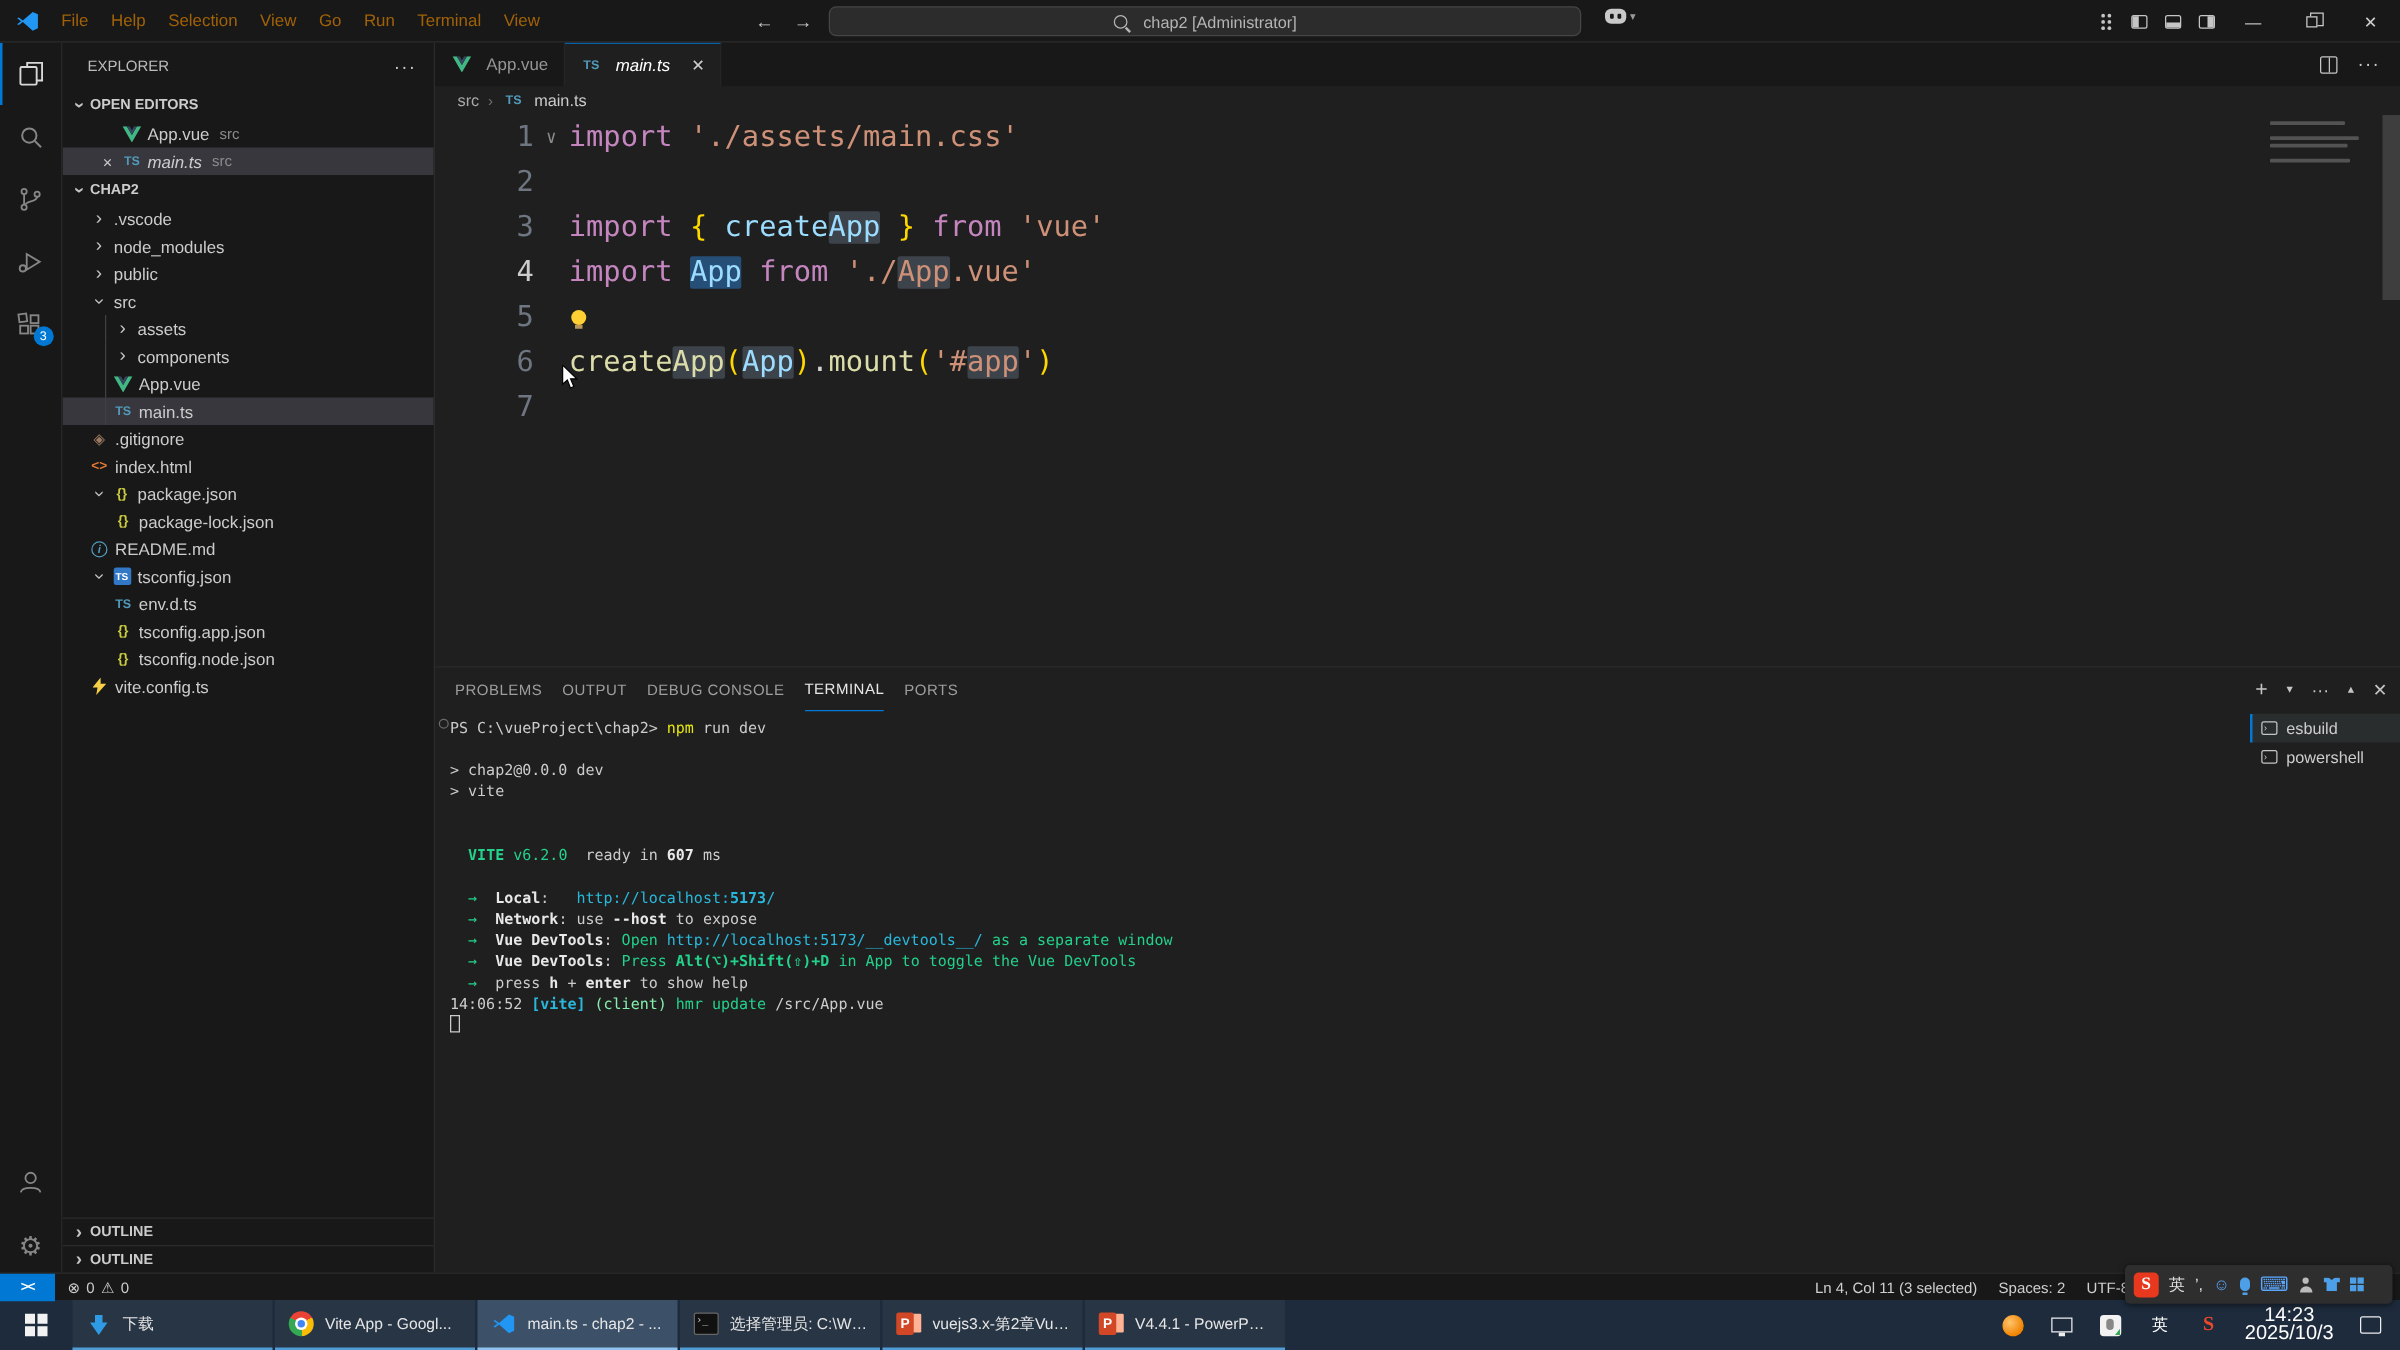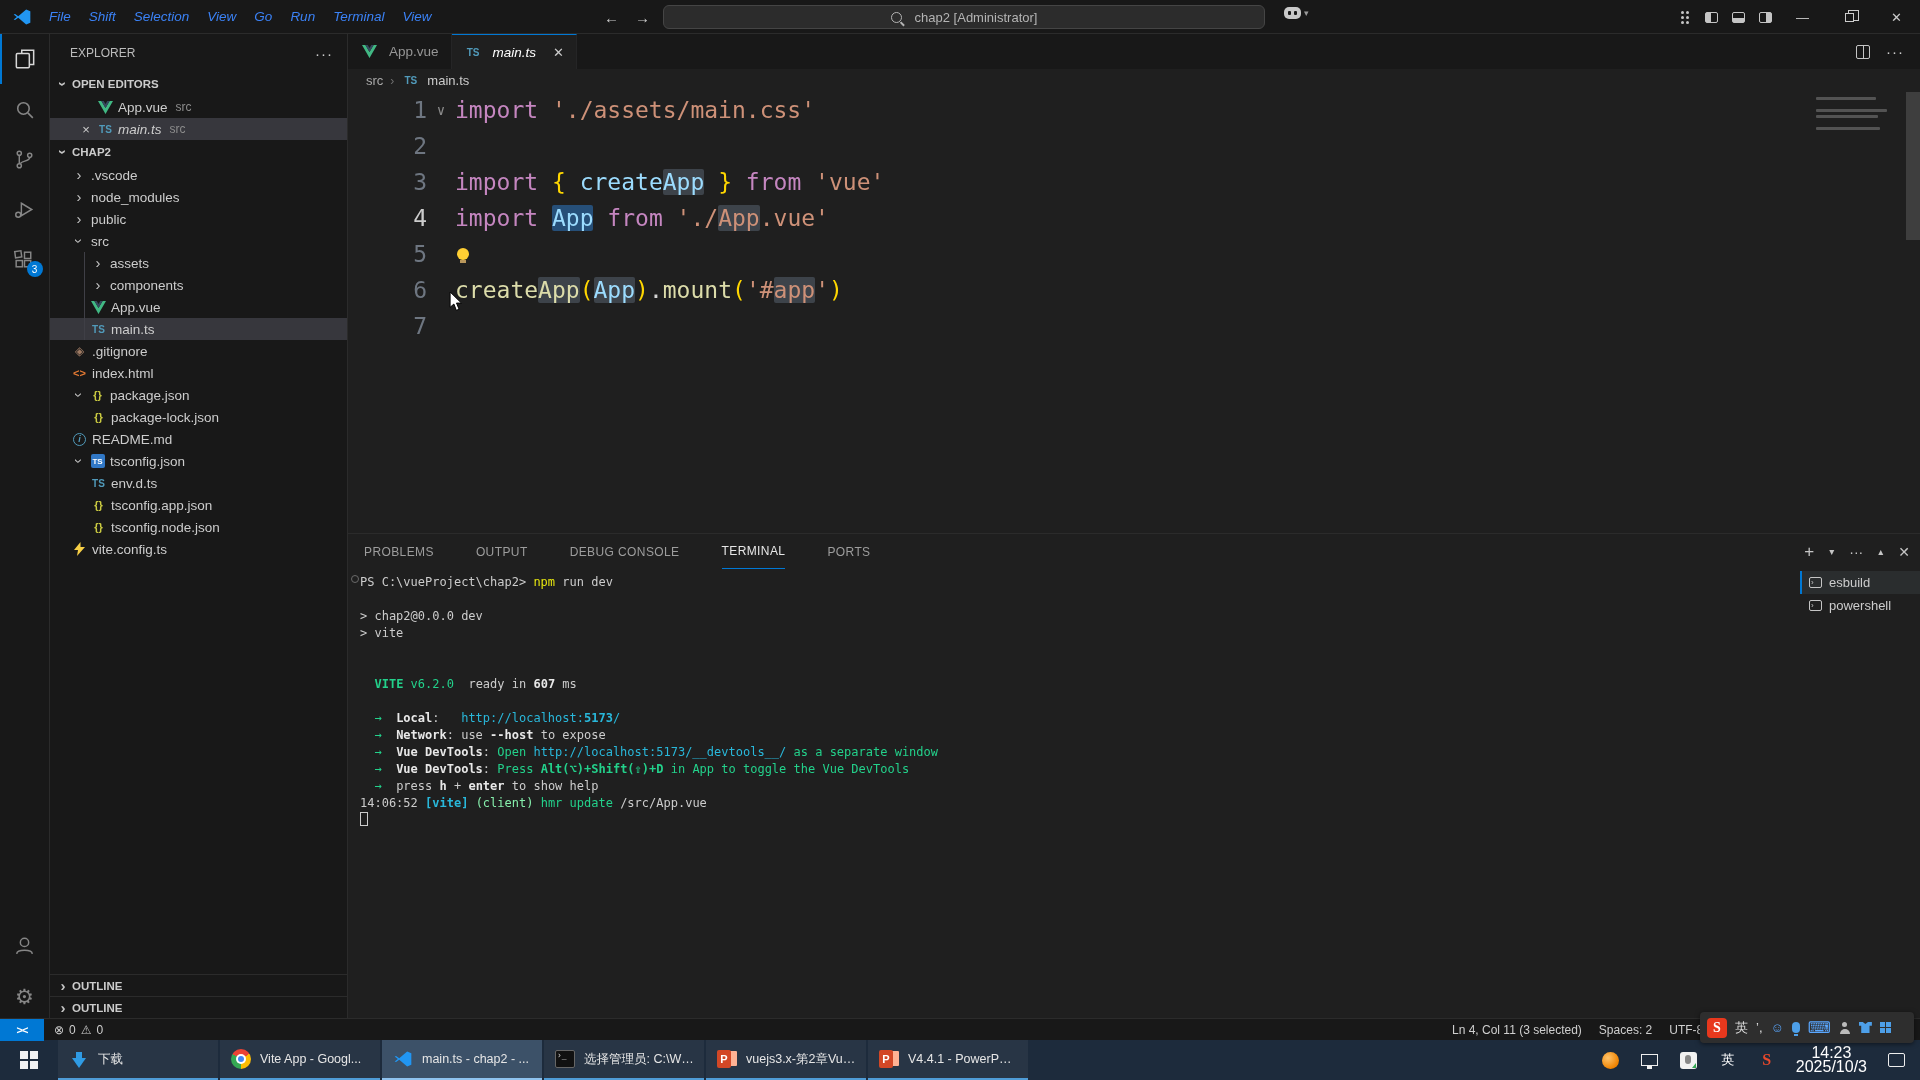--- a/index.html
+++ b/index.html
@@ -3,21 +3,21 @@
 <meta charset="utf-8">
 <style>
   * { margin:0; padding:0; box-sizing:border-box; }
   html,body { width:1920px; height:1080px; overflow:hidden; background:#1f1f1f;
               font-family:"Liberation Sans", sans-serif; }
 
   
   .titlebar { position:absolute; left:0; top:0; width:1920px; height:34px; background:#181818;
               border-bottom:1px solid #2b2b2b; display:flex; align-items:center; padding:0 6px; z-index:4; }
   .vscode-logo { width:20px; height:20px; margin:0 8px 0 6px; flex:none; }
-  .menu-item { padding:0 9px; height:24px; line-height:24px; color:#3b82f6; font-size:13.5px; border-radius:5px;font-style:italic; }
+  .menu-item { padding:0 9px; height:24px; line-height:24px; color:#a16207; font-size:13.5px; border-radius:5px; }
   .nav-arrows { position:absolute; left:604px; top:0; height:34px; display:flex; gap:16px; align-items:center; color:#cccccc; font-size:15px; }
   .cmd-center { position:absolute; left:663px; top:5px; width:602px; height:24px; background:#2c2c2c;
                 border:1px solid #454545; border-radius:6px; color:#b4b4b4; display:flex; align-items:center;
                 justify-content:center; gap:13px; font-size:13px; }
   .search-glyph { width:11px; height:11px; border:1.5px solid #b4b4b4; border-radius:50%; position:relative; }
   .search-glyph::after { content:""; position:absolute; width:5px; height:1.5px; background:#b4b4b4;
                          transform:rotate(45deg); left:8px; top:10px; }
   .copilot { position:absolute; left:1284px; top:7px; display:flex; align-items:center; gap:3px; color:#cccccc; }
   .copilot-face { width:17px; height:12px; background:#c9c9c9; border-radius:5px; position:relative; }
   .copilot-face::before, .copilot-face::after { content:""; position:absolute; top:4px; width:3px; height:4px;
@@ -99,21 +99,21 @@
   .hl-sel{background:#264f78;border-radius:2px} .hl-occ{background:rgba(101,117,133,.43);border-radius:2px}
   .bulb { display:inline-block; width:12px; height:12px; border-radius:50%; background:#ffcf33; position:relative; margin-left:2px; }
   .bulb::after { content:""; position:absolute; left:3px; bottom:-3px; width:6px; height:3px; background:#b9975b; }
   .minimap { position:absolute; right:16px; top:5px; width:88px; }
   .mm-line { height:3px; margin-bottom:3px; background:rgba(205,205,205,.30); border-radius:1px; }
   .vscroll { position:absolute; right:0; top:0; width:14px; height:148px; background:rgba(121,121,121,.35); }
   .mouse-cursor { position:absolute; left:448px; top:292px; z-index:9; }
 
   
   .panel { position:absolute; left:348px; top:533px; right:0; height:485px; background:#1f1f1f; border-top:1px solid #2b2b2b; }
-  .panel-tabs { height:35px; display:flex; align-items:center; padding-left:16px; gap:42px; }
+  .panel-tabs { height:35px; display:flex; align-items:center; padding-left:16px; gap:16px; }
   .ptab { height:100%; display:flex; align-items:center; font-size:12px; letter-spacing:.4px; color:#9d9d9d; }
   .ptab.active { color:#e7e7e7; border-bottom:1px solid #0078d4; }
   .panel-actions { position:absolute; right:10px; top:0; height:35px; display:flex; align-items:center; gap:15px; color:#c5c5c5; font-size:14px; }
   .pa { line-height:1; }
   .term-wrap { position:absolute; left:0; top:35px; right:120px; bottom:0; padding:5px 0 0 12px;
                font-family:"DejaVu Sans Mono", monospace; font-size:12px; line-height:17px; color:#cccccc; white-space:pre; overflow:hidden; }
   .t-d{color:#cccccc} .t-b{color:#e8e8e8;font-weight:700} .t-g{color:#23d18b} .t-gb{color:#23d18b;font-weight:700}
   .t-c{color:#29b8db} .t-cb{color:#29b8db;font-weight:700} .t-y{color:#e5e510} .t-dim{color:#86efac}
   .t-cursor { display:inline-block; width:8px; height:14px; border:1px solid #cccccc; vertical-align:-2px; }
   .cmd-deco { position:absolute; left:3px; top:41px; width:8px; height:8px; border:1.5px solid #6a6a6a; border-radius:50%; }
@@ -188,21 +188,21 @@
 </style>
 </head>
 <body>
 
 <div class="titlebar">
   <svg class="vscode-logo" viewBox="0 0 24 24">
     <path fill="#2196f3" d="M17 3 L7.5 11.2 L3.7 8.3 L2 9.1 L5.8 12 L2 14.9 L3.7 15.7 L7.5 12.8 L17 21 L22 18.8 V5.2 Z"></path>
   </svg>
   <div id="menu-root" style="display:flex">
       <div class="menu-item">File</div>
-      <div class="menu-item">Shift</div>
+      <div class="menu-item">Help</div>
       <div class="menu-item">Selection</div>
       <div class="menu-item">View</div>
       <div class="menu-item">Go</div>
       <div class="menu-item">Run</div>
       <div class="menu-item">Terminal</div>
       <div class="menu-item">View</div>
     </div>
   <div class="nav-arrows">
     <span>←</span>
     <span>→</span>

